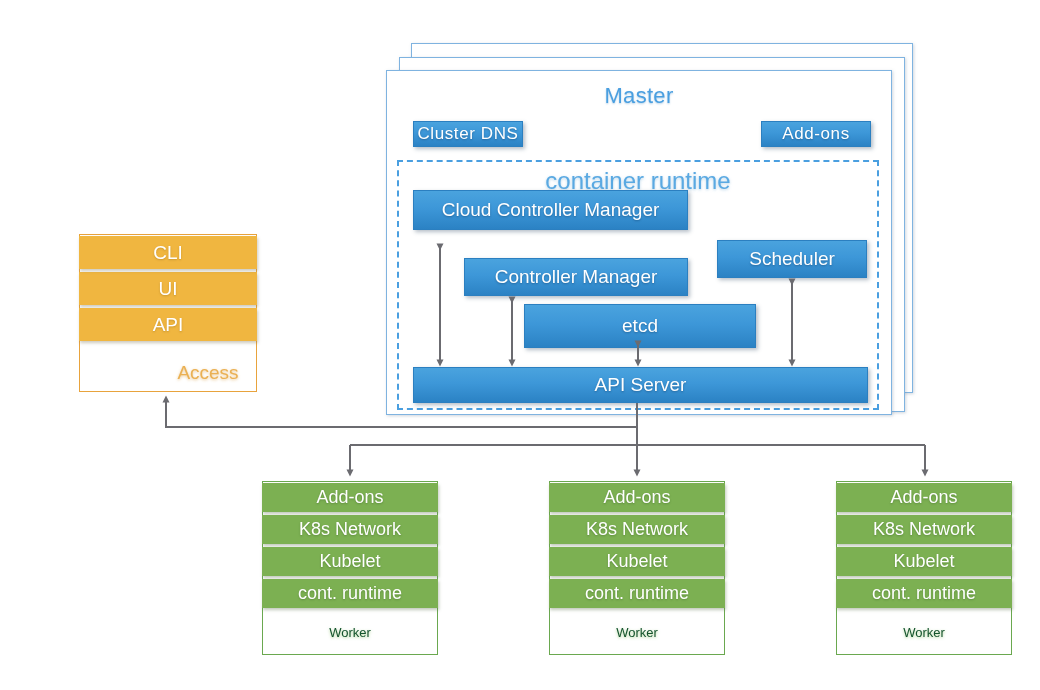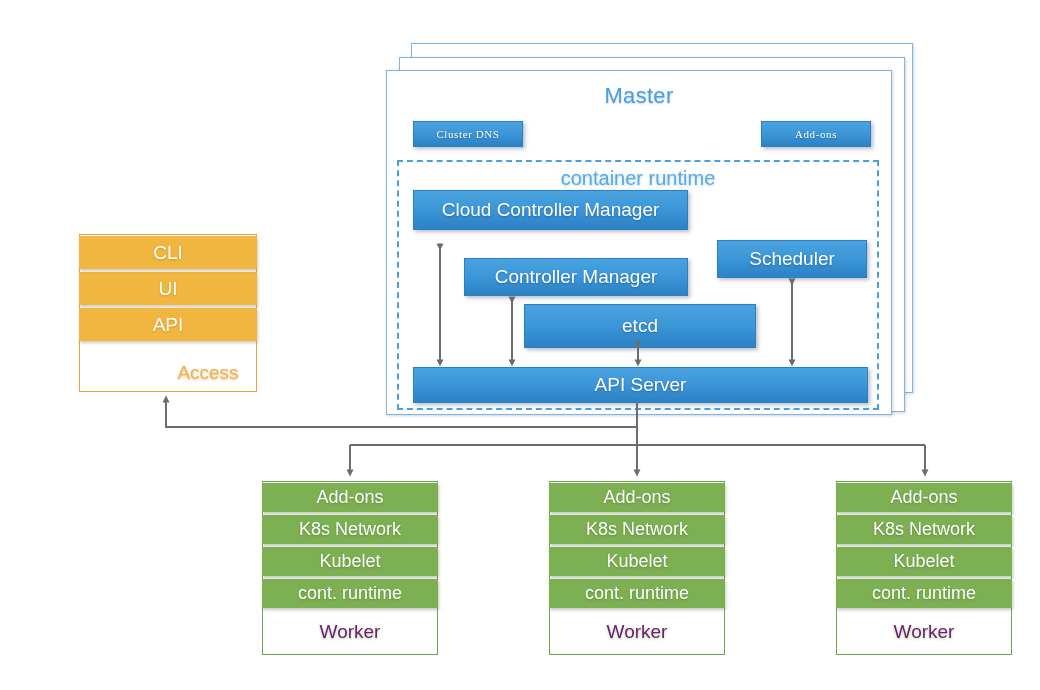--- a/index.html
+++ b/index.html
@@ -30,31 +30,31 @@
   .bbox{
     position:absolute;box-sizing:border-box;
     background:linear-gradient(180deg,#4aa3de 0%,#3d97d8 45%,#2b82c4 100%);
     border:1px solid #2b7fc0;
     color:#ffffff;display:flex;align-items:center;justify-content:center;
     text-align:center;
     box-shadow:2px 2px 4px rgba(90,110,130,.45);
     text-shadow:0 1px 2px rgba(20,60,100,.45);
     z-index:7;
   }
-  .bbox.small{font-size:11px;letter-spacing:.6px;font-family:Liberation Serif, serif;}
+  .bbox.small{font-size:17px;letter-spacing:.6px;}
   .bbox.big{font-size:19px;}
 
   
   .dashed{
     position:absolute;box-sizing:border-box;
     border:2px dashed #4a9fe0;background:transparent;z-index:5;
   }
   .dashed-title{
     position:absolute;left:397px;top:167px;width:482px;text-align:center;
-    font-size:20px;color:#5aa9e2;
+    font-size:24px;color:#5aa9e2;
     text-shadow:0 1px 3px rgba(130,180,215,.6);z-index:6;
   }
 
   
   .access-frame{
     position:absolute;left:79px;top:234px;width:178px;height:158px;
     border:1px solid #e8a33d;background:#ffffff;box-sizing:border-box;z-index:4;
   }
   .obar{
     position:absolute;box-sizing:border-box;
@@ -82,21 +82,21 @@
     background:#7cb052;border:0;
     color:#ffffff;display:flex;align-items:center;justify-content:center;
     font-size:18px;
     box-shadow:1px 2px 3px rgba(100,120,85,.40);
     text-shadow:0 1px 2px rgba(60,100,40,.45);
     z-index:6;
   }
   .worker-label{
     position:absolute;height:34px;
     display:flex;align-items:center;justify-content:center;
-    font-size:19px;color:#701a75;
+    font-size:13px;color:#14532d;
     text-shadow:0 1px 3px rgba(150,200,120,.8);z-index:6;
   }
 
   
   #wires{position:absolute;left:0;top:0;width:1040px;height:690px;z-index:8;
          pointer-events:none;}
 </style>
 </head>
 <body>
 

